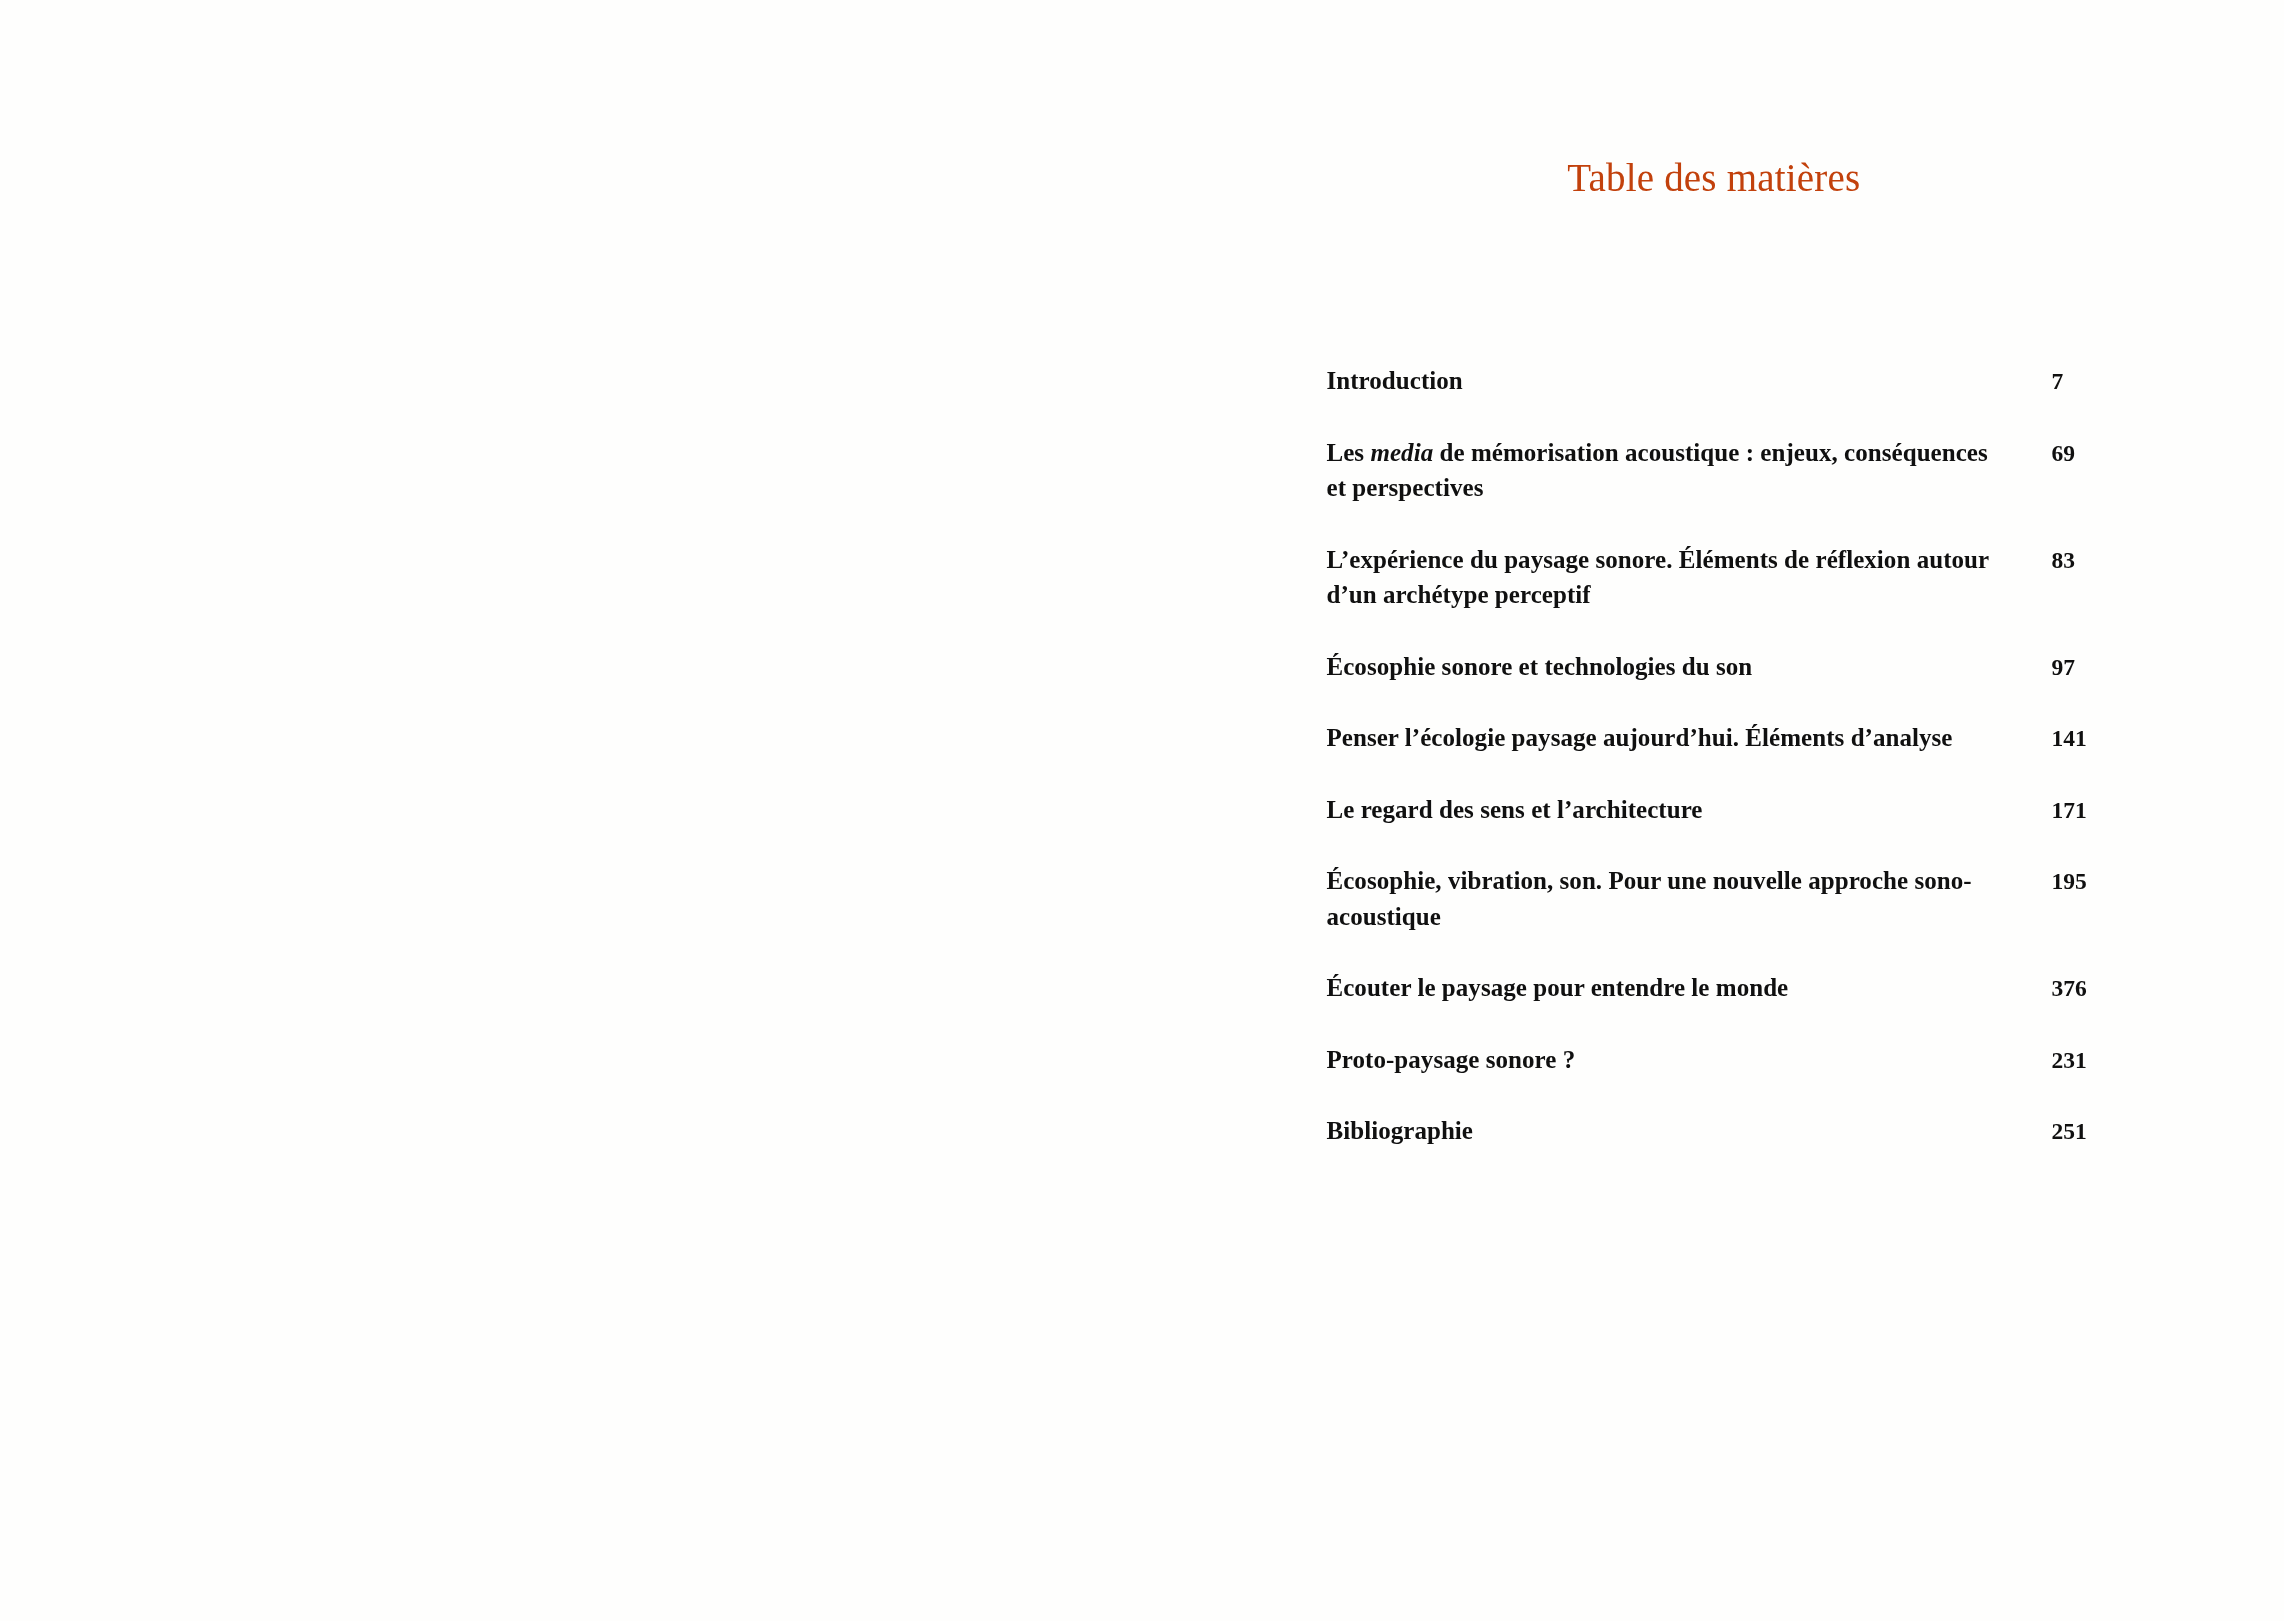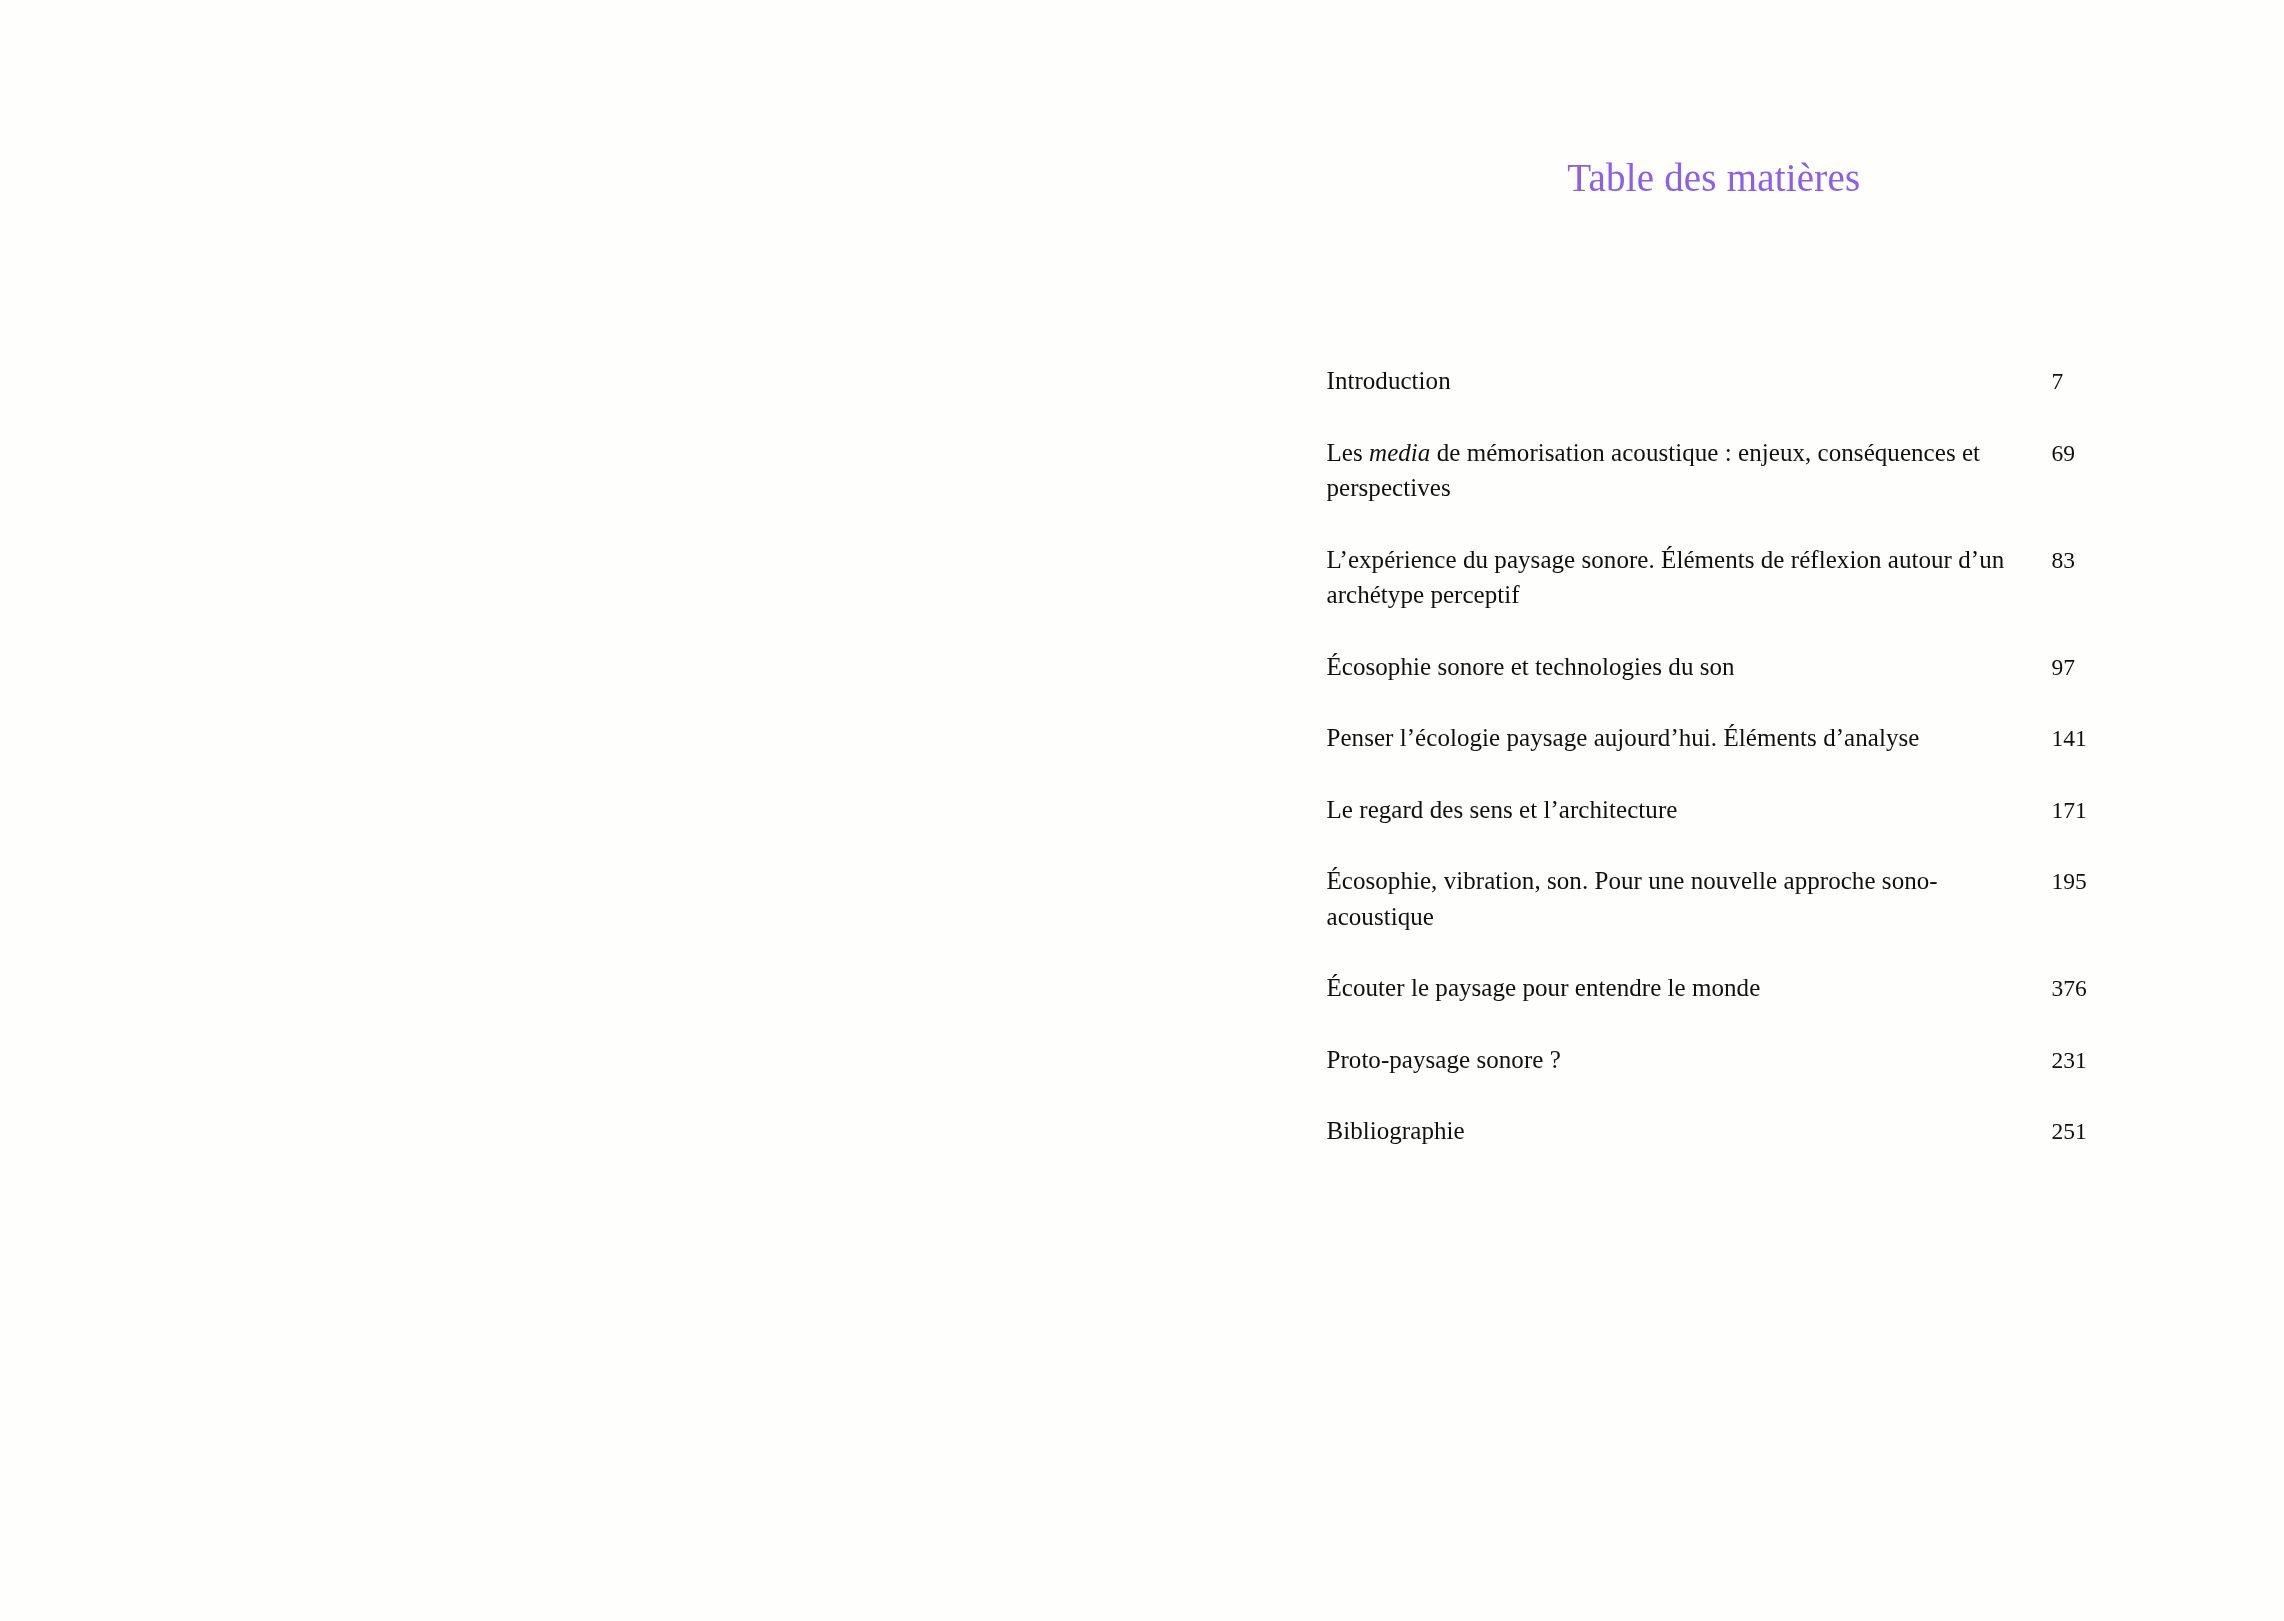--- a/index.html
+++ b/index.html
@@ -32,37 +32,38 @@
   }
 
   .toc-title {
     position: absolute;
     top: 155px;
     left: 0;
     right: 0;
     text-align: center;
     font-size: 39px;
     letter-spacing: 0.2px;
-    color: #8b5cf6;
+    color: #c2410c;
     font-family: "Liberation Serif", serif;
   }
 
   .toc-list {
     position: absolute;
     top: 363px;
     left: 184px;
     width: 784px;
   }
 
   .toc-entry {
     display: flex;
     align-items: flex-start;
     justify-content: space-between;
     margin-bottom: 36px;
     line-height: 1.42;
+    font-weight: bold;
   }
   .toc-entry:last-child {
     margin-bottom: 8px;
   }
   .entry-label {
     font-size: 25px;
     color: #101010;
     max-width: 686px;
     letter-spacing: 0.05px;
   }

